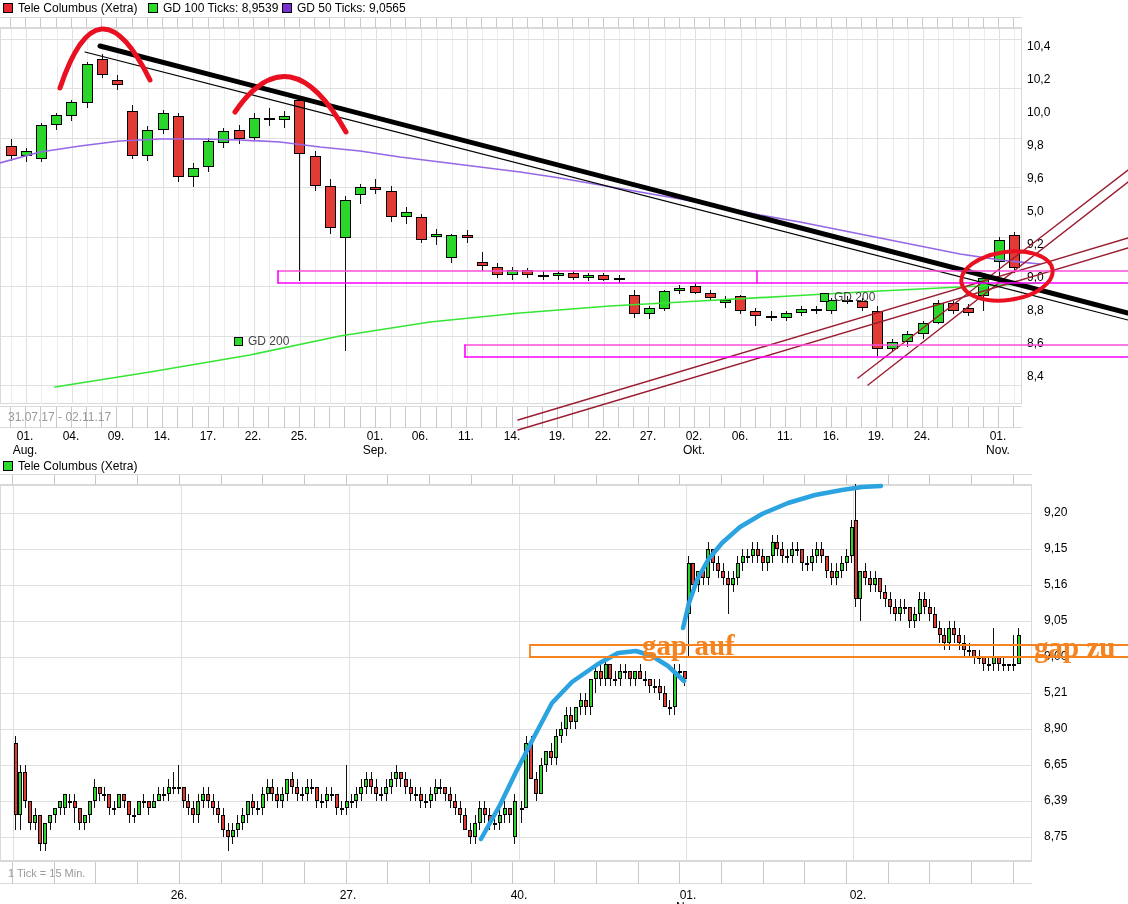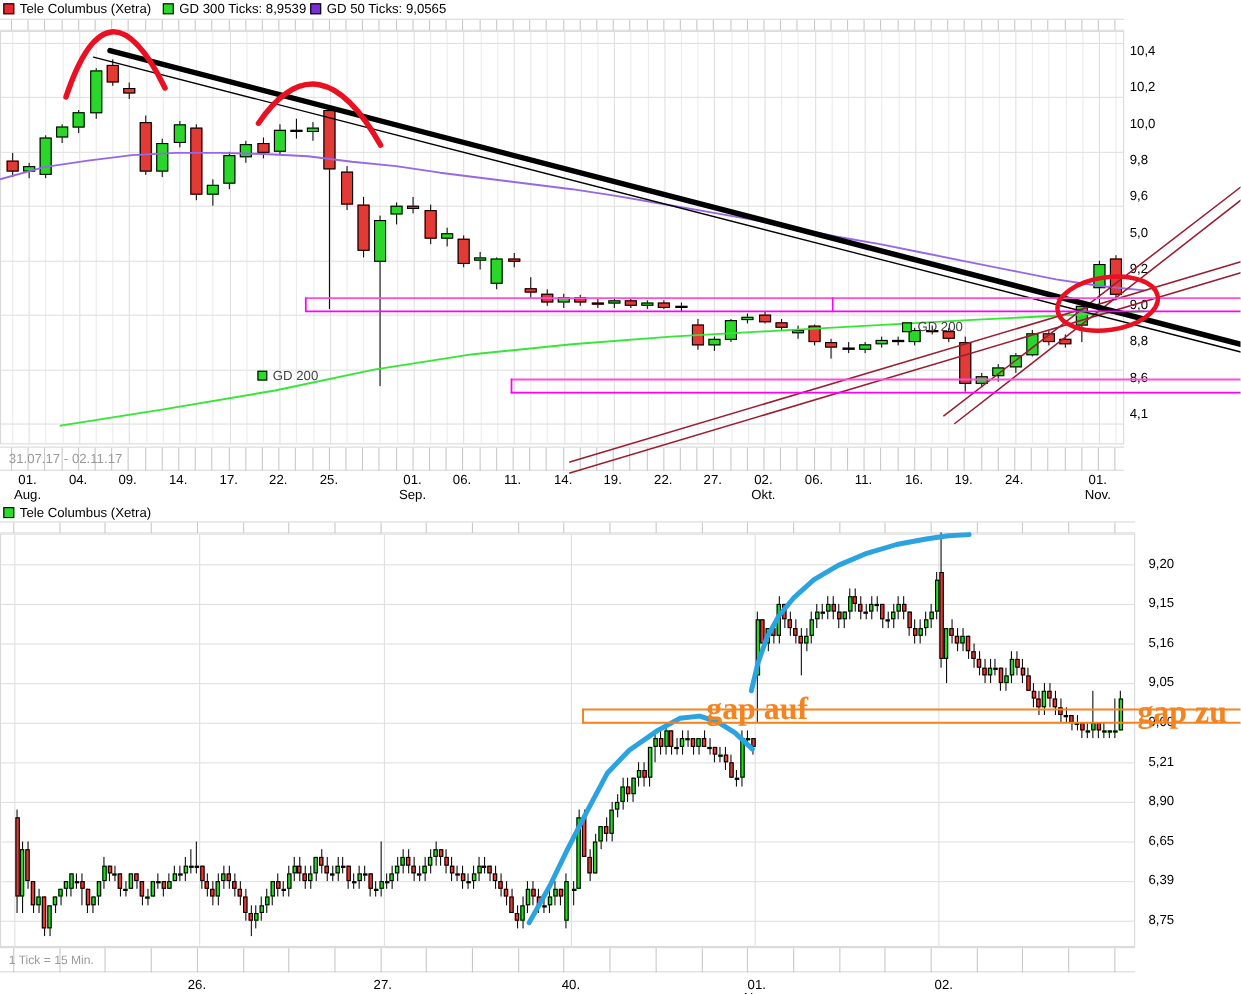--- a/index.html
+++ b/index.html
@@ -24,21 +24,21 @@
 </style>
 </head>
 <body>
 
 <div id="stage">
 
   <div>
     <div class="sq" id="leg0sq" style="left: 3px; top: 3px; background: rgb(232, 39, 46);"></div>
     <div class="legend-label" style="left:18px;top:1px;">Tele Columbus (Xetra)</div>
     <div class="sq" id="leg1sq" style="left: 148px; top: 3px; background: rgb(43, 219, 43);"></div>
-    <div class="legend-label" style="left:163px;top:1px;">GD 300 Ticks: 8,9539</div>
+    <div class="legend-label" style="left:163px;top:1px;">GD 100 Ticks: 8,9539</div>
     <div class="sq" id="leg2sq" style="left: 282px; top: 3px; background: rgb(122, 47, 214);"></div>
     <div class="legend-label" style="left:297px;top:1px;">GD 50 Ticks: 9,0565</div>
 
     <div class="ruler" id="topRulerA" style="top:17px;height:11px;width:1022px;">
         <div class="tick" style="left: 10px; top: 0px; height: 10px;"></div>
         <div class="tick" style="left: 25.2px; top: 0px; height: 10px;"></div>
         <div class="tick" style="left: 40.4px; top: 0px; height: 10px;"></div>
         <div class="tick" style="left: 55.6px; top: 0px; height: 10px;"></div>
         <div class="tick" style="left: 70.8px; top: 0px; height: 10px;"></div>
         <div class="tick" style="left: 86px; top: 0px; height: 10px;"></div>
@@ -389,21 +389,21 @@
         <div class="ylab" style="left: 1027px; top: 39px;">10,4</div>
         <div class="ylab" style="left: 1027px; top: 72px;">10,2</div>
         <div class="ylab" style="left: 1027px; top: 105px;">10,0</div>
         <div class="ylab" style="left: 1027px; top: 138px;">9,8</div>
         <div class="ylab" style="left: 1027px; top: 171px;">9,6</div>
         <div class="ylab" style="left: 1027px; top: 204px;">5,0</div>
         <div class="ylab" style="left: 1027px; top: 237px;">9,2</div>
         <div class="ylab" style="left: 1027px; top: 270px;">9,0</div>
         <div class="ylab" style="left: 1027px; top: 303px;">8,8</div>
         <div class="ylab" style="left: 1027px; top: 336px;">8,6</div>
-        <div class="ylab" style="left: 1027px; top: 369px;">4,1</div>
+        <div class="ylab" style="left: 1027px; top: 369px;">8,4</div>
       </div>
     <div id="topXAxis">
         <div class="xlab" style="left: 25px; top: 429px;">01.</div>
         <div class="xlab" style="left: 25px; top: 443px;">Aug.</div>
         <div class="xlab" style="left: 71px; top: 429px;">04.</div>
         <div class="xlab" style="left: 116px; top: 429px;">09.</div>
         <div class="xlab" style="left: 162px; top: 429px;">14.</div>
         <div class="xlab" style="left: 208px; top: 429px;">17.</div>
         <div class="xlab" style="left: 253px; top: 429px;">22.</div>
         <div class="xlab" style="left: 299px; top: 429px;">25.</div>

